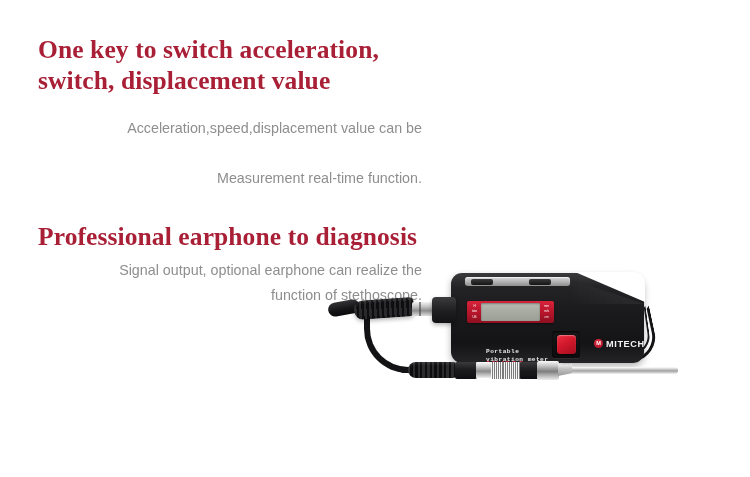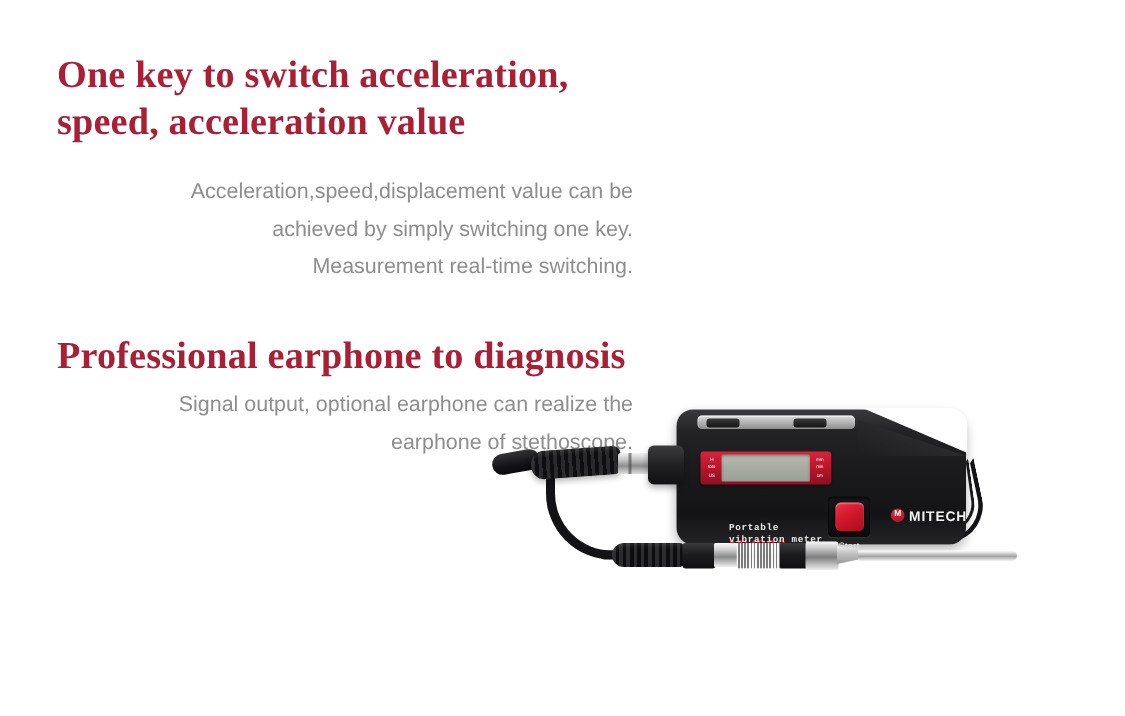--- a/index.html
+++ b/index.html
@@ -451,34 +451,34 @@
 </style>
 </head>
 <body>
 
 <div class="page">
 
   <div class="text-col">
 
     <h2 class="feature-heading block-1-heading">
       <span>One key to switch acceleration,</span><br>
-      <span>speed, acceleration value</span>
+      <span>switch, displacement value</span>
     </h2>
 
     <p class="feature-body block-1-body">
       <span>Acceleration,speed,displacement value can be</span><br>
-      <span>achieved by simply switching one key.</span><br>
-      <span>Measurement real-time switching.</span>
+      <br>
+      <span>Measurement real-time function.</span>
     </p>
 
     <h2 class="feature-heading block-2-heading">Professional earphone to diagnosis</h2>
 
     <p class="feature-body block-2-body">
       <span>Signal output, optional earphone can realize the</span><br>
-      <span>earphone of stethoscope.</span>
+      <span>function of stethoscope.</span>
     </p>
   </div>
 
   <div class="photo">
 
     <div class="strap"></div>
     <div class="strap-2"></div>
     <div class="strap-clip"></div>
 
     <div class="cable-loop"></div>

